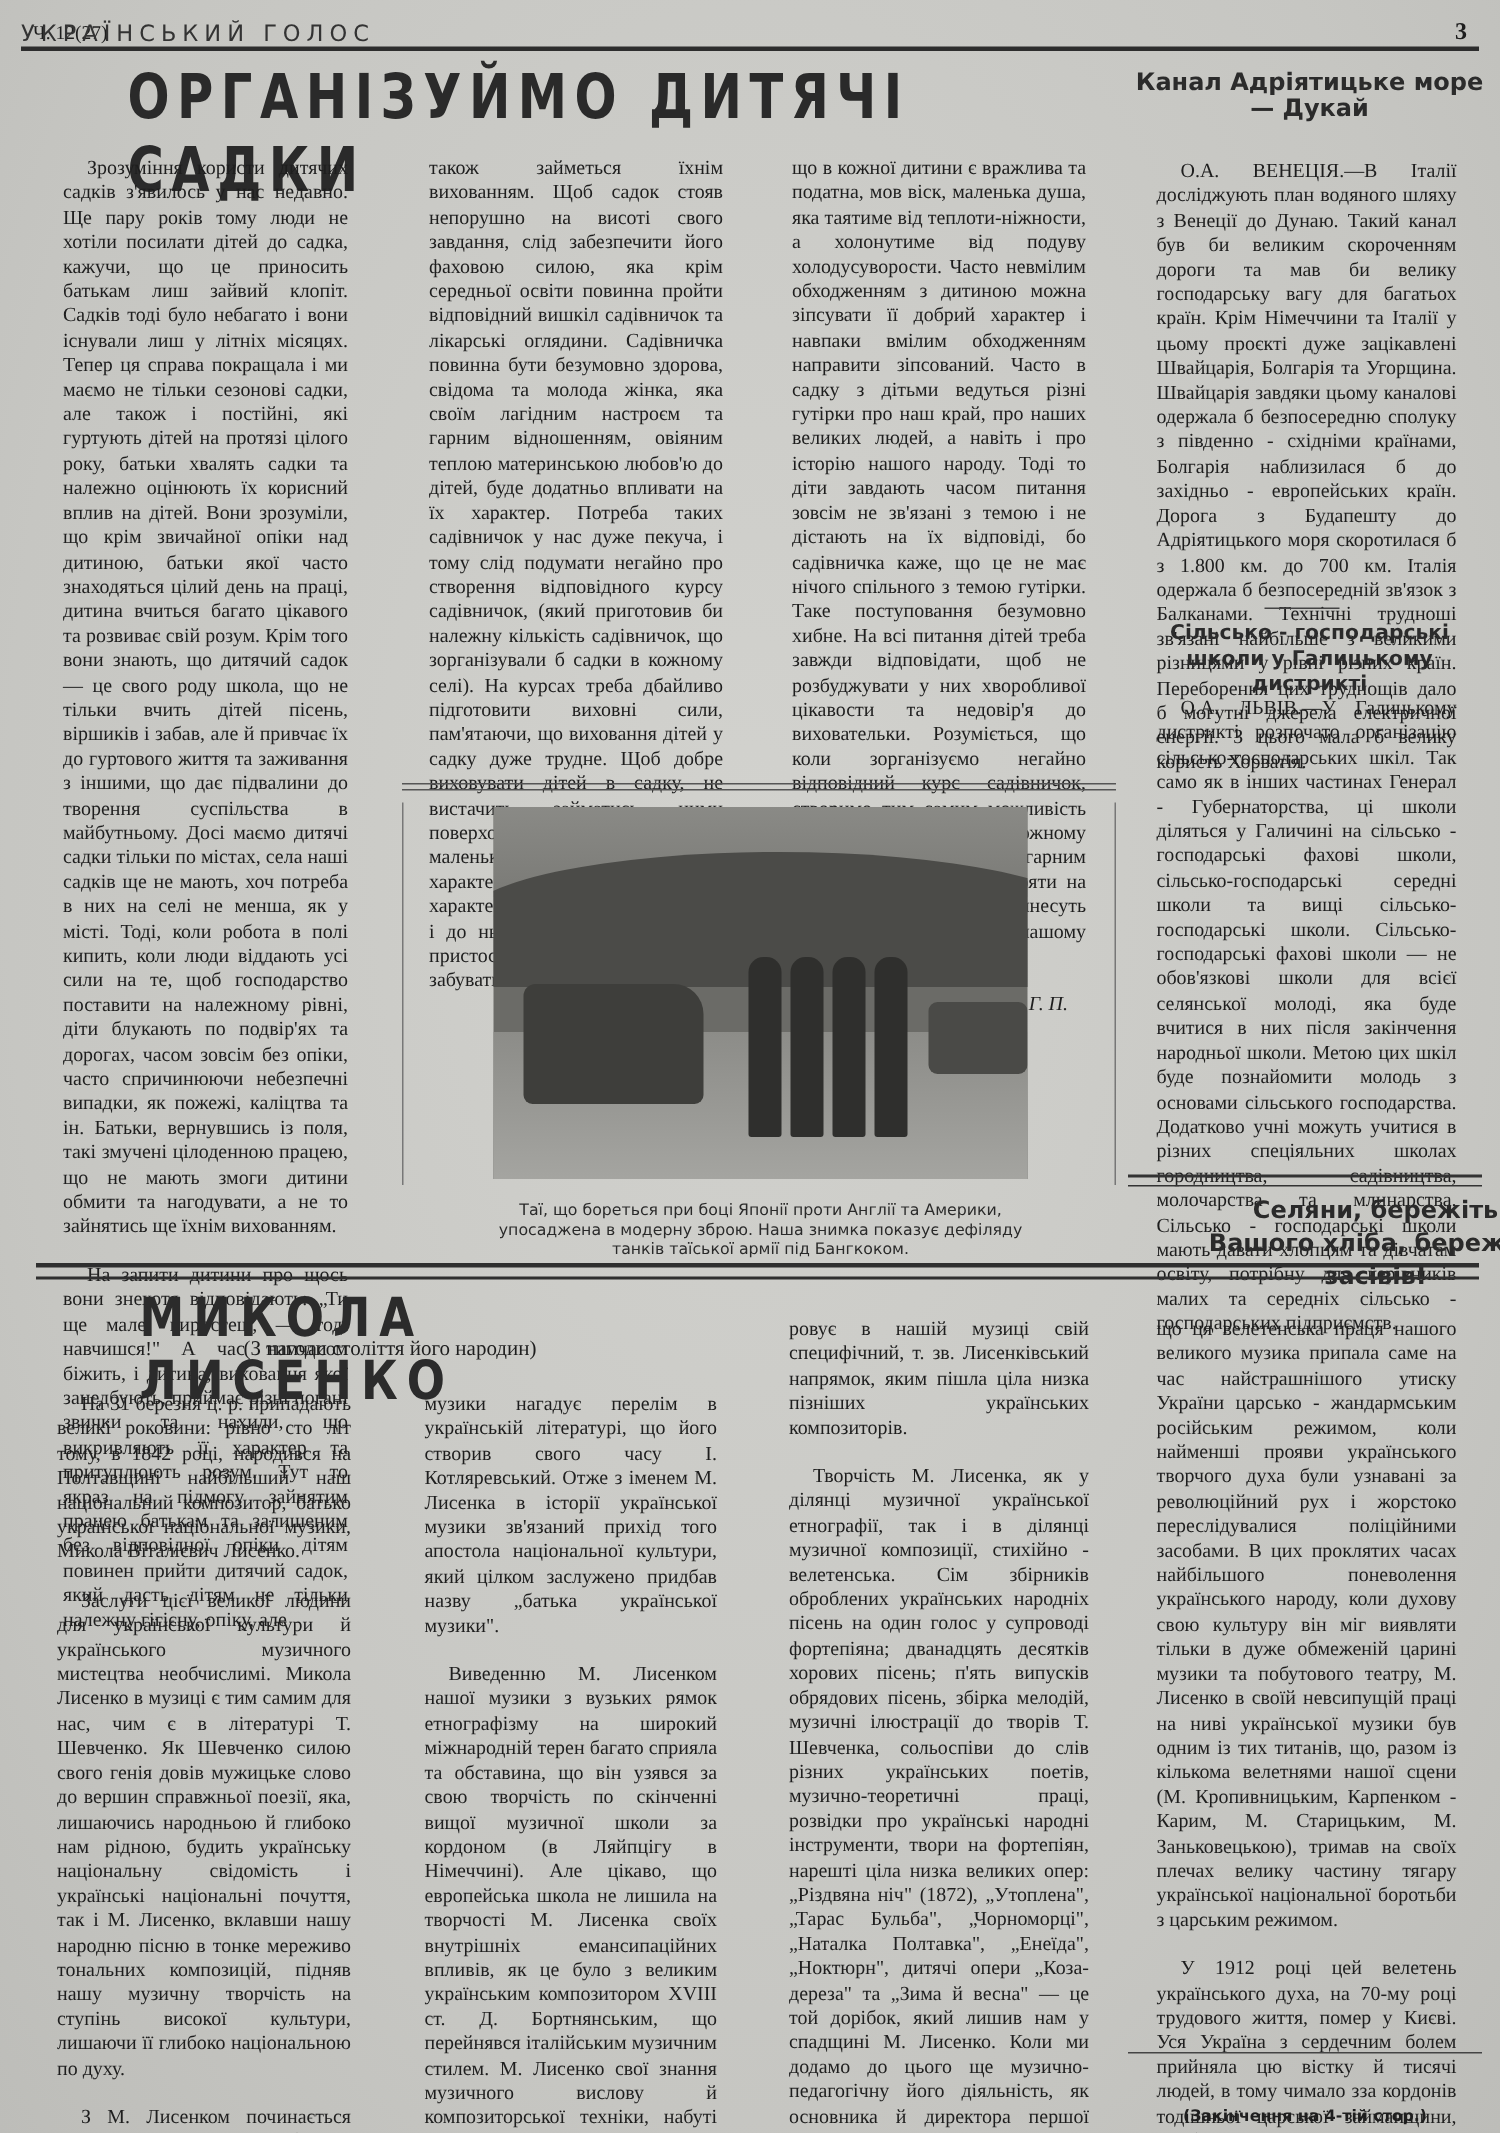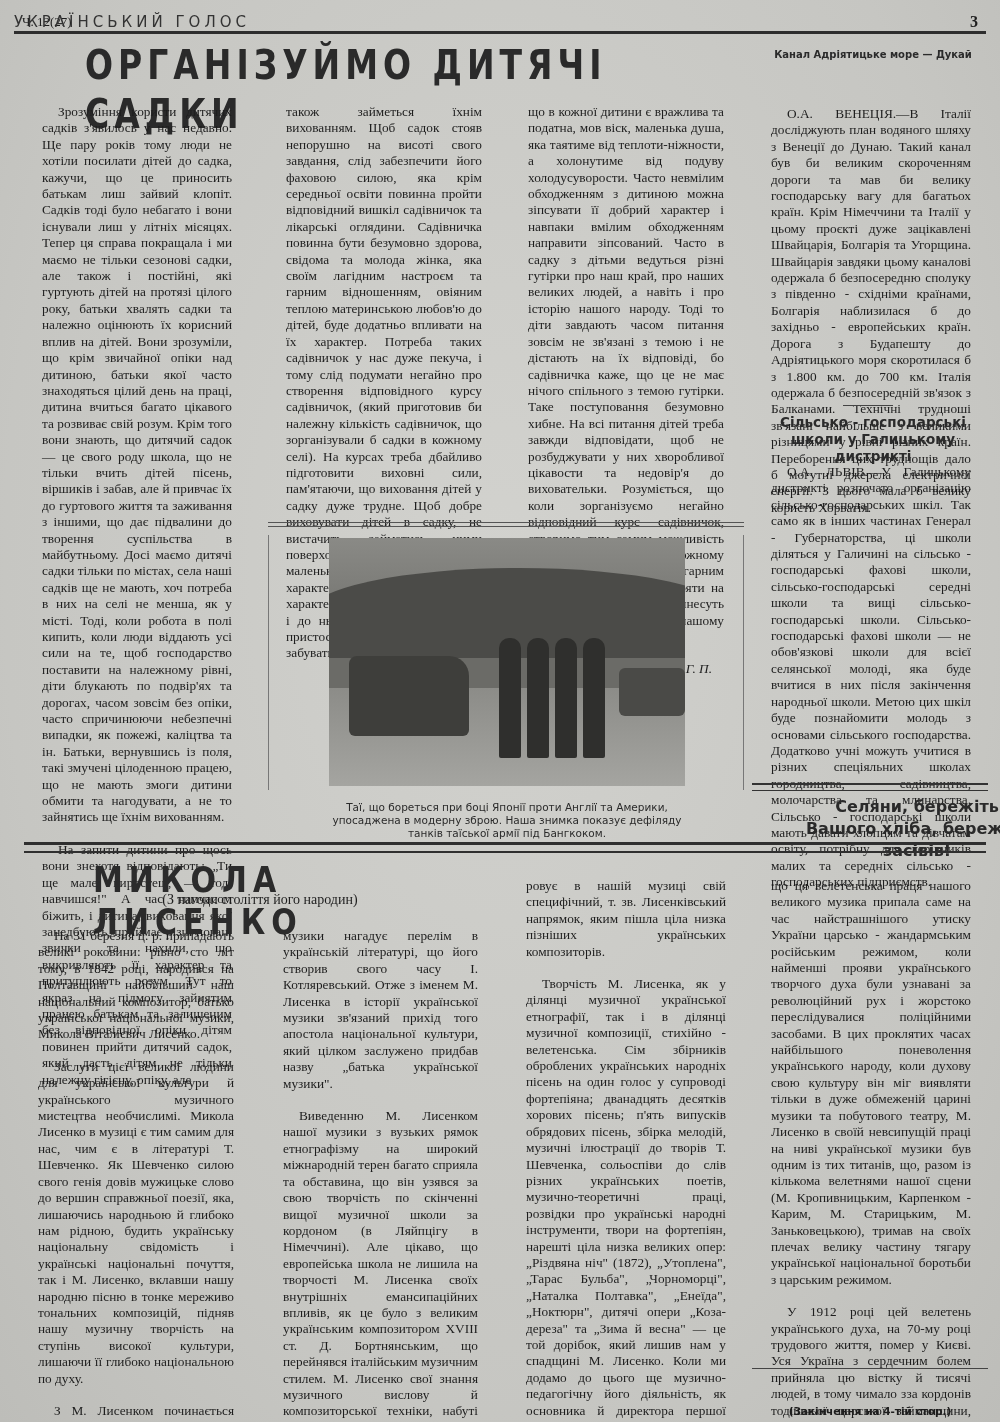--- a/index.html
+++ b/index.html
@@ -28,21 +28,21 @@
   .col p { margin: 16px; text-indent: 16px; }
   .col p + p { margin-top: 3px; }
   .col .nop { text-indent: 0; }
 
   .c1 { left: 26px; top: 88px; width: 222px; }
   .c2 { left: 270px; top: 88px; width: 228px; }
   .c3 { left: 512px; top: 88px; width: 228px; }
   .sig { float: right; font-style: italic; padding-right: 12px; }
 
   .side-head { position: absolute; left: 757px; top: 46px; width: 232px; text-align: center;
-               font-family: "DejaVu Sans", sans-serif; font-weight: bold; font-size: 10px; line-height: 17px; color: #2b2b2b; }
+               font-family: "DejaVu Sans", sans-serif; font-weight: bold; font-size: 16px; line-height: 17px; color: #2b2b2b; }
   .c4 { left: 755px; top: 90px; width: 232px; }
   .short-rule { position: absolute; left: 843px; top: 405px; width: 50px; height: 1px; background: #444; }
   .side-head2 { position: absolute; left: 757px; top: 414px; width: 232px; text-align: center;
                 font-family: "DejaVu Sans", sans-serif; font-weight: bold; font-size: 13.5px; line-height: 17px; color: #2b2b2b; }
   .c5 { left: 755px; top: 448px; width: 232px; }
   .double-rule-side { position: absolute; left: 752px; top: 783px; width: 236px; height: 5px;
                       border-top: 2px solid #333; border-bottom: 1px solid #333; }
   .slogan { position: absolute; left: 753px; top: 796px; width: 236px;
             font-family: "DejaVu Sans", sans-serif; font-weight: bold; font-size: 16px; line-height: 22px; color: #2a2a2a; text-align: center; margin-left: 46px; }
 

